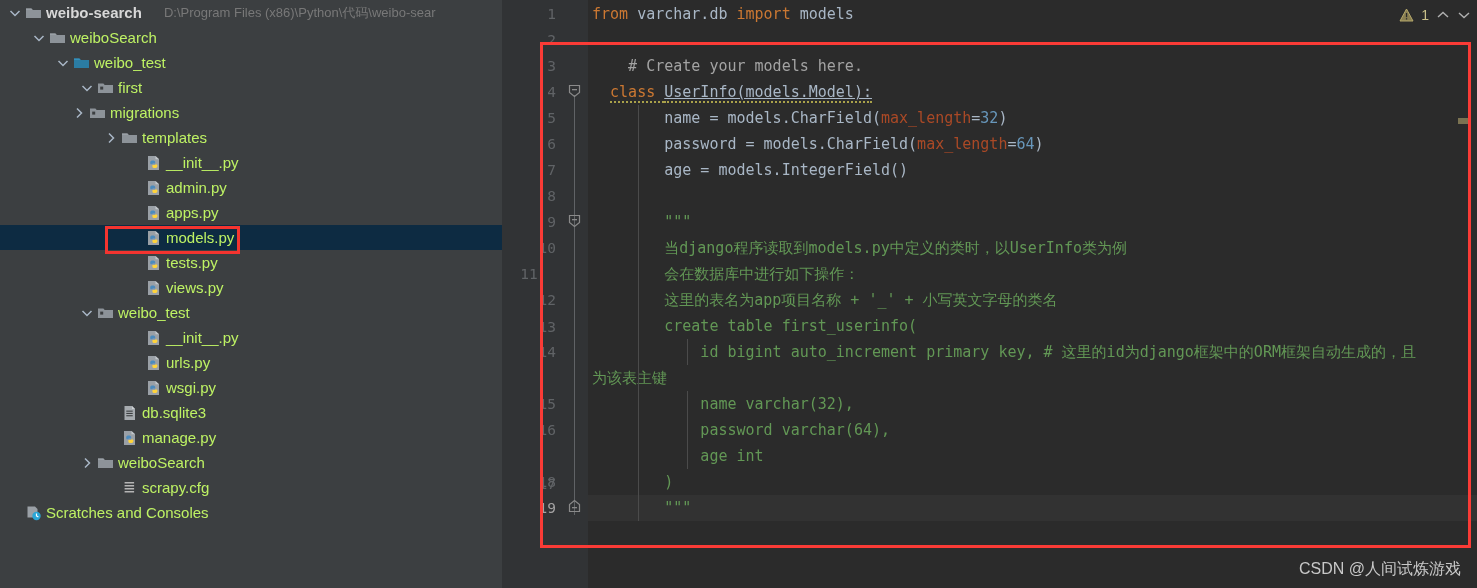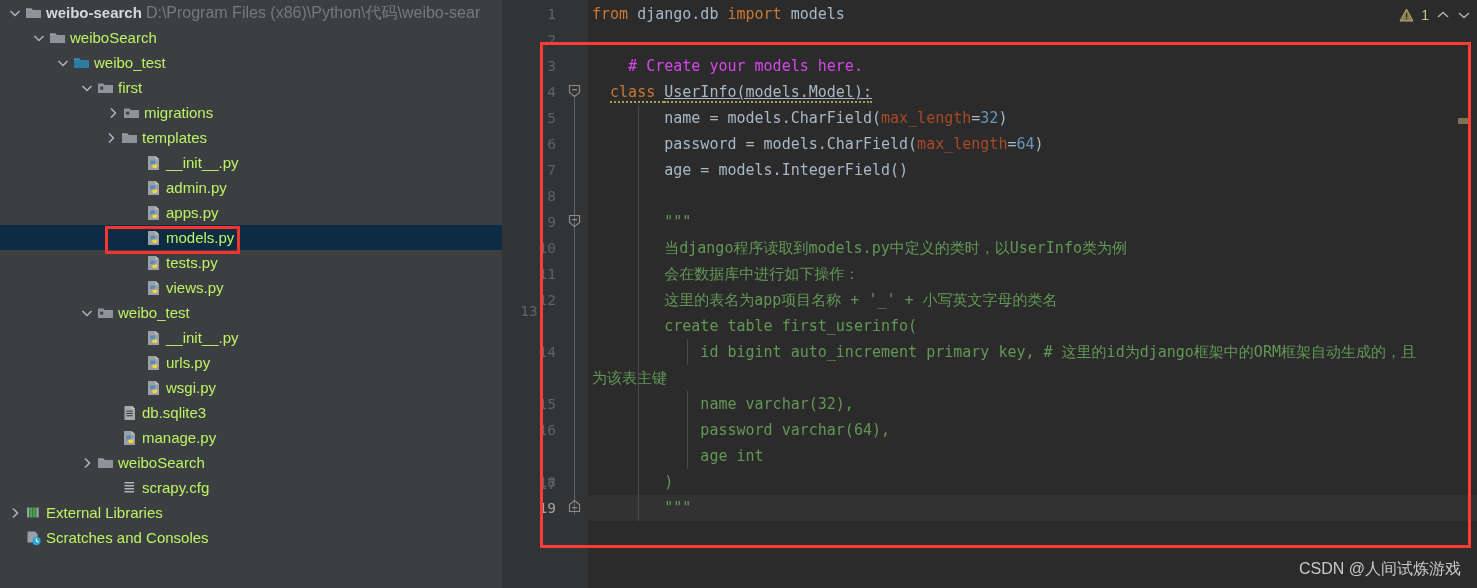--- a/index.html
+++ b/index.html
@@ -63,22 +63,22 @@
     display: inline-flex;
     align-items: center;
     justify-content: center;
     margin-right: 3px;
   }
   .ic svg { display: block; }
   .label { color: #bef264; }
   .label.bold { font-weight: bold; color: #d8d8d8; }
   .path-text {
     color: #787878;
-    margin-left: 4px;
-    font-size: 16px;
+    margin-left: 22px;
+    font-size: 13px;
   }
 
   
   #editor {
     position: relative;
     flex: 1 1 auto;
     height: 588px;
     background: #2b2b2b;
     overflow: hidden;
   }
@@ -149,21 +149,21 @@
   .indent-guide {
     position: absolute;
     width: 1px;
     background: #4b4b4b;
   }
   .kw { color: #cc7832; }
   .id { color: #a9b7c6; }
   .cls { color: #a9b7c6; text-decoration: underline; text-decoration-color: #a9b7c6; }
   .kwarg { color: #aa4926; }
   .num { color: #6897bb; }
-  .cmt { color: #d946ef; }
+  .cmt { color: #a3a3a3; }
   .str { color: #629755; }
   .squig {
     border-bottom: 2px dotted #a9a14a;
   }
 
   
   #inspect-widget {
     position: absolute;
     right: 6px;
     top: 4px;
@@ -283,21 +283,21 @@
             </svg>
           </span>
           <span class="ic">
             <svg width="17" height="15" viewBox="0 0 17 15">
               <path d="M1 3.5 L6.4 3.5 L7.7 5 L16 5 L16 13 L1 13 Z" fill="#8d9399"></path>
               <rect x="3.2" y="6.6" width="3" height="3" fill="#3c3f41"></rect>
             </svg>
           </span>
           <span class="label">first</span>
         </div>
-        <div class="tree-row" style="padding-left: 104px;">
+        <div class="tree-row" style="padding-left: 70px;">
           <span class="arrow">
             <svg width="14" height="14" viewBox="0 0 14 14">
               <path d="M5 2.5 L9.5 7 L5 11.5" fill="none" stroke="#a9b7c6" stroke-width="1.5"></path>
             </svg>
           </span>
           <span class="ic">
             <svg width="17" height="15" viewBox="0 0 17 15">
               <path d="M1 3.5 L6.4 3.5 L7.7 5 L16 5 L16 13 L1 13 Z" fill="#8d9399"></path>
               <rect x="3.2" y="6.6" width="3" height="3" fill="#3c3f41"></rect>
             </svg>
@@ -483,36 +483,20 @@
           <span class="arrow empty"></span>
           <span class="ic">
             <svg width="17" height="16" viewBox="0 0 17 16">
               <rect x="3.6" y="2" width="9.5" height="1.5" fill="#b5b5b5"></rect>
               <rect x="3.6" y="5" width="9.5" height="1.5" fill="#b5b5b5"></rect>
               <rect x="3.6" y="8" width="9.5" height="1.5" fill="#b5b5b5"></rect>
               <rect x="3.6" y="11" width="9.5" height="1.5" fill="#b5b5b5"></rect>
             </svg>
           </span>
           <span class="label">scrapy.cfg</span>
-        </div>
-        <div class="tree-row" style="padding-left: 6px;">
-          <span class="arrow">
-            <svg width="14" height="14" viewBox="0 0 14 14">
-              <path d="M5 2.5 L9.5 7 L5 11.5" fill="none" stroke="#a9b7c6" stroke-width="1.5"></path>
-            </svg>
-          </span>
-          <span class="ic">
-            <svg width="17" height="15" viewBox="0 0 17 15">
-              <rect x="2" y="2.5" width="2.4" height="10" fill="#9aa0a6"></rect>
-              <rect x="5.1" y="2.5" width="2.4" height="10" fill="#3fae49"></rect>
-              <rect x="8.2" y="2.5" width="2.4" height="10" fill="#3fae49"></rect>
-              <rect x="11.3" y="2.5" width="2.4" height="10" fill="#9aa0a6"></rect>
-            </svg>
-          </span>
-          <span class="label">External Libraries</span>
         </div>
         <div class="tree-row" style="padding-left: 6px;">
           <span class="arrow empty"></span>
           <span class="ic">
             <svg width="17" height="16" viewBox="0 0 17 16">
               <path d="M2.5 1.5 L10 1.5 L12.5 4 L12.5 12.5 L2.5 12.5 Z" fill="#9aa0a6"></path>
               <circle cx="11.5" cy="11" r="4.2" fill="#2ba6d6"></circle>
               <path d="M11.5 8.4 L11.5 11 L13.4 12.1" fill="none" stroke="#fff" stroke-width="1.2"></path>
             </svg>
           </span>
@@ -527,23 +511,23 @@
         <div class="lnum" style="top: 1px;">1</div>
         <div class="lnum" style="top: 27px;">2</div>
         <div class="lnum" style="top: 53px;">3</div>
         <div class="lnum" style="top: 79px;">4</div>
         <div class="lnum" style="top: 105px;">5</div>
         <div class="lnum" style="top: 131px;">6</div>
         <div class="lnum" style="top: 157px;">7</div>
         <div class="lnum" style="top: 183px;">8</div>
         <div class="lnum" style="top: 209px;">9</div>
         <div class="lnum" style="top: 235px;">10</div>
-        <div class="lnum" style="top: 261px;">11</div>
+        <div class="lnum" style="top: 261px; text-align: center;">11</div>
         <div class="lnum" style="top: 287px;">12</div>
-        <div class="lnum" style="top: 298px; text-align: center;">13</div>
+        <div class="lnum" style="top: 314px;">13</div>
         <div class="lnum" style="top: 339px; text-align: right;">14</div>
         <div class="lnum" style="top: 391px;">15</div>
         <div class="lnum" style="top: 417px;">16</div>
         <div class="lnum" style="top: 443px; margin-top: 28px;">17</div>
         <div class="lnum" style="top: 469px;">18</div>
         <div class="lnum current" style="top: 495px;">19</div>
       </div>
     <div id="foldbar">
         <div class="fold-line" style="top: 95px; height: 420px;"></div>
         <div class="fold-marker" style="top: 83px;">
@@ -559,21 +543,21 @@
           </svg>
         </div>
         <div class="fold-marker" style="top: 499px;">
           <svg width="15" height="15" viewBox="0 0 15 15">
             <path d="M2.5 12.5 L2.5 5.5 L7.5 1.5 L12.5 5.5 L12.5 12.5 Z" fill="none" stroke="#8a8a8a" stroke-width="1.2"></path>
             <rect x="5" y="8" width="5" height="1.3" fill="#8a8a8a"></rect>
           </svg>
         </div>
       </div>
     <div id="code-area">
-        <div class="code-line" style="top: 1px;"><span class="kw">from </span><span class="id">django.db </span><span class="kw">import </span><span class="id">models</span></div>
+        <div class="code-line" style="top: 1px;"><span class="kw">from </span><span class="id">varchar.db </span><span class="kw">import </span><span class="id">models</span></div>
         <div class="code-line" style="top: 27px;">&nbsp;</div>
         <div class="code-line" style="top: 53px;"><span class="cmt">    # Create your models here.</span></div>
         <div class="code-line" style="top: 79px;"><span class="id">  </span><span class="kw squig">class </span><span class="cls squig">UserInfo(models.Model):</span></div>
         <div class="code-line" style="top: 105px;"><span class="id">        name = models.CharField(</span><span class="kwarg">max_length</span><span class="id">=</span><span class="num">32</span><span class="id">)</span></div>
         <div class="code-line" style="top: 131px;"><span class="id">        password = models.CharField(</span><span class="kwarg">max_length</span><span class="id">=</span><span class="num">64</span><span class="id">)</span></div>
         <div class="code-line" style="top: 157px;"><span class="id">        age = models.IntegerField()</span></div>
         <div class="code-line" style="top: 183px;">&nbsp;</div>
         <div class="code-line" style="top: 209px;"><span class="str">        """</span></div>
         <div class="code-line" style="top: 235px;"><span class="str">        当django程序读取到models.py中定义的类时，以UserInfo类为例</span></div>
         <div class="code-line" style="top: 261px;"><span class="str">        会在数据库中进行如下操作：</span></div>

